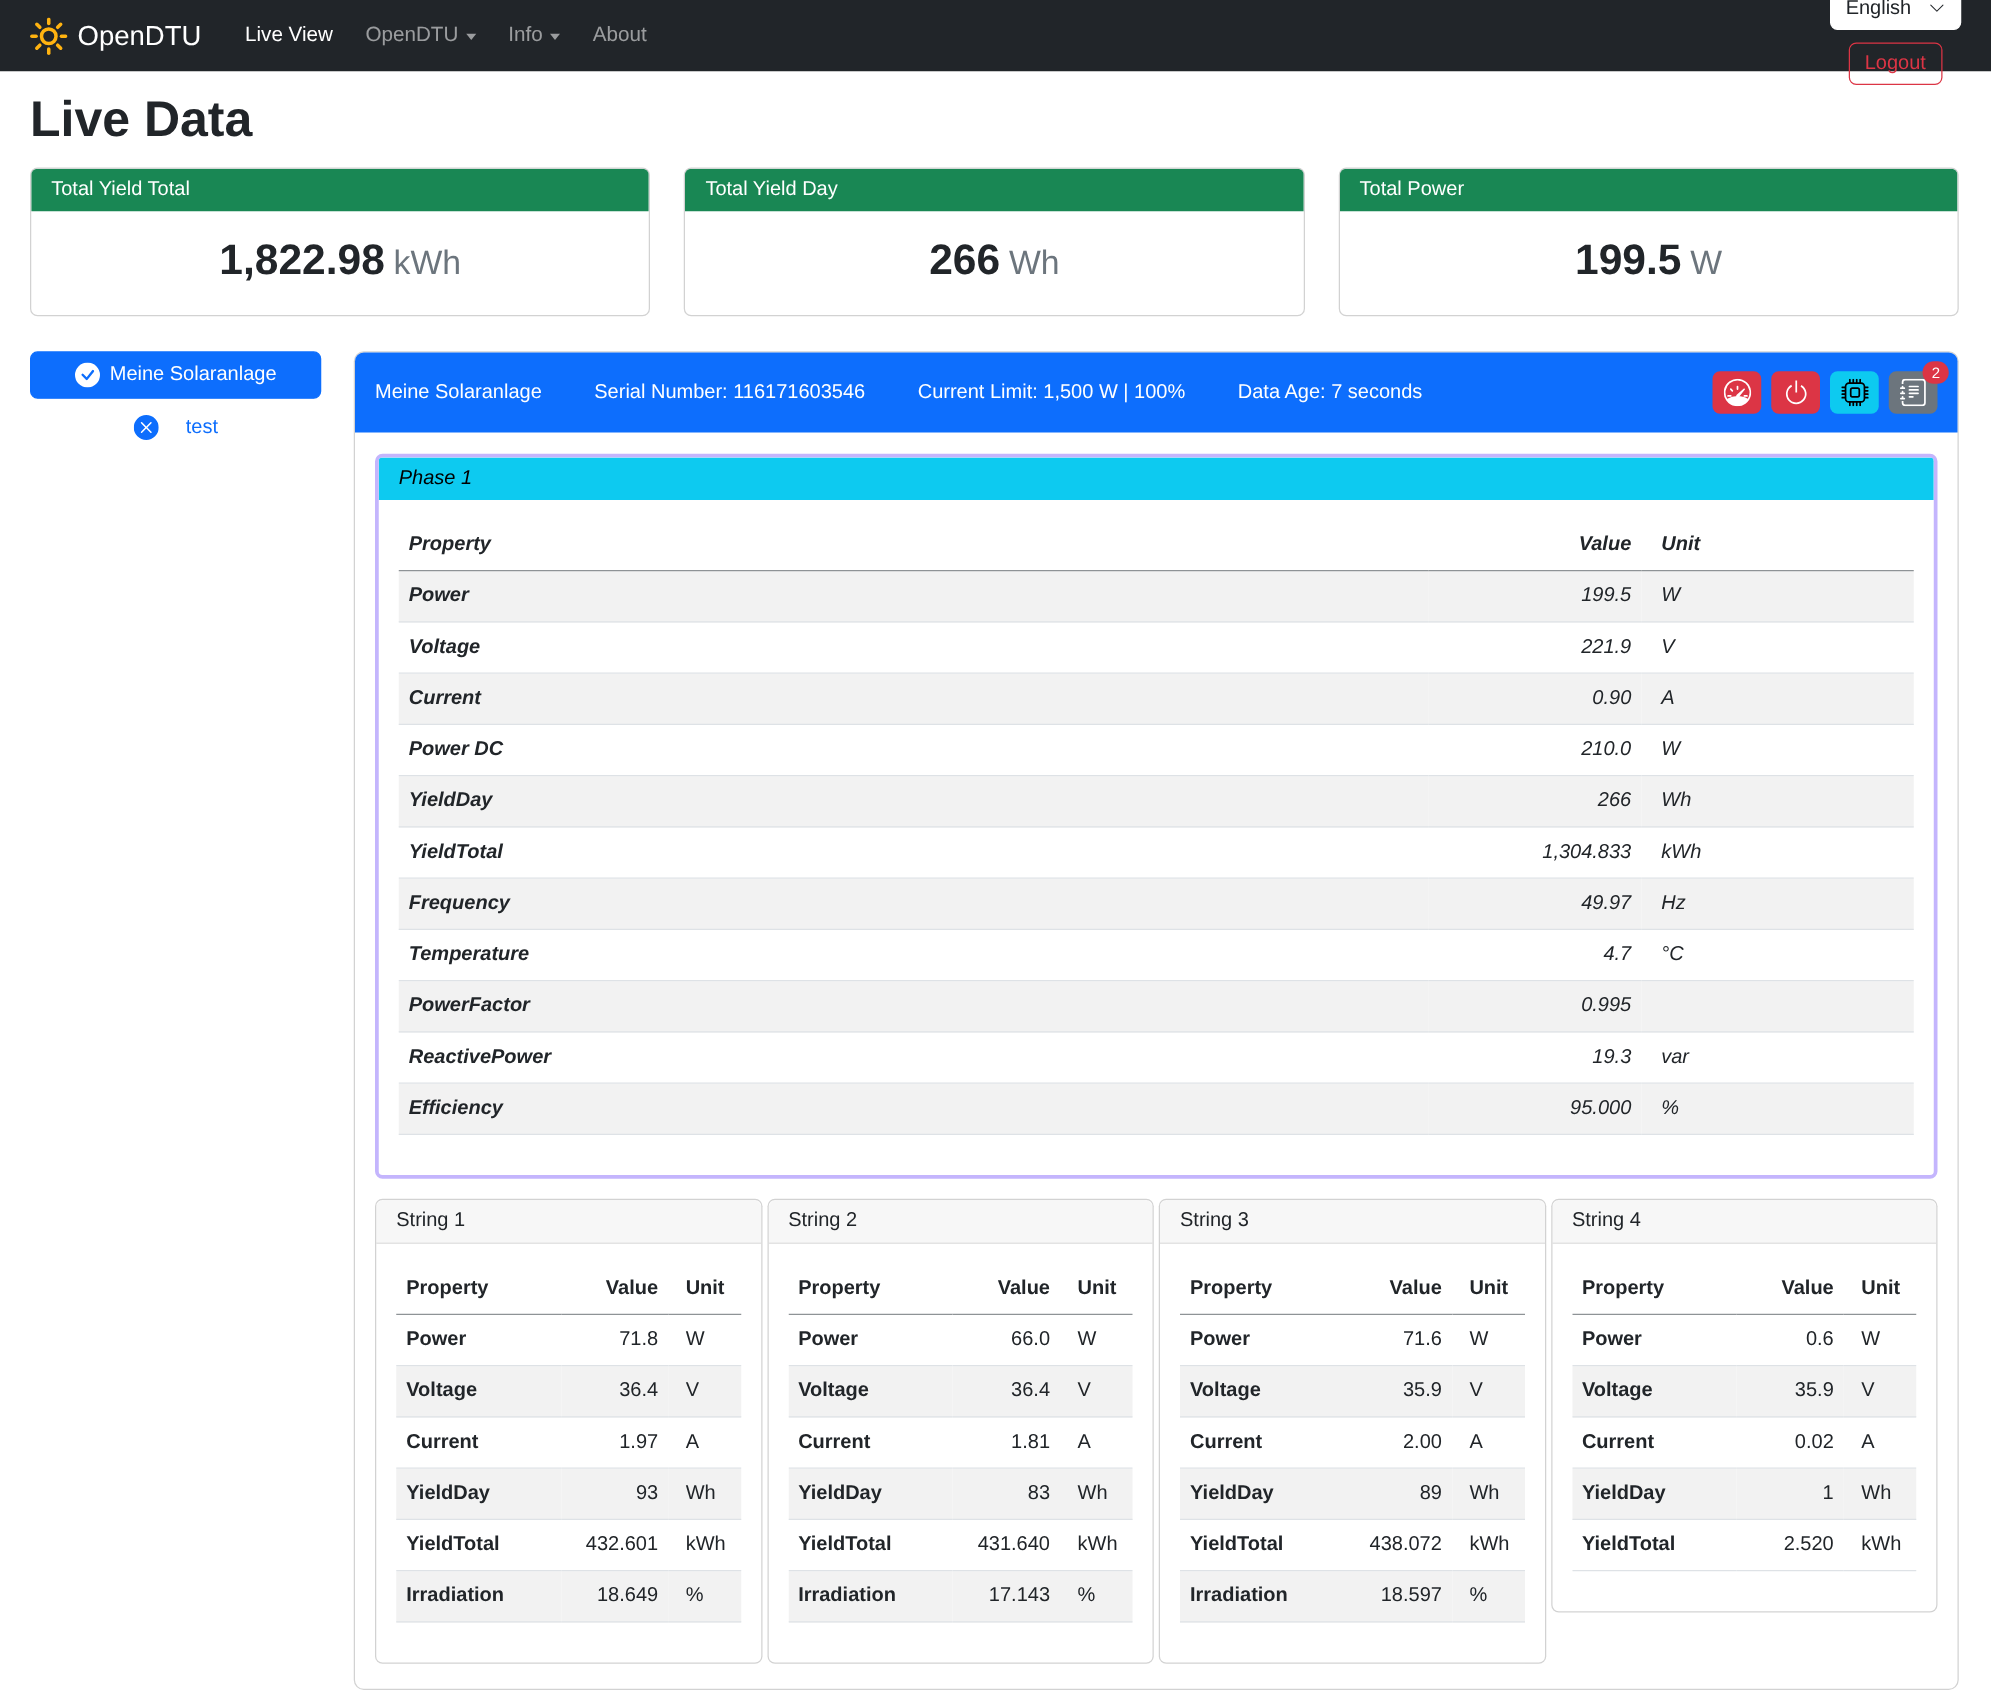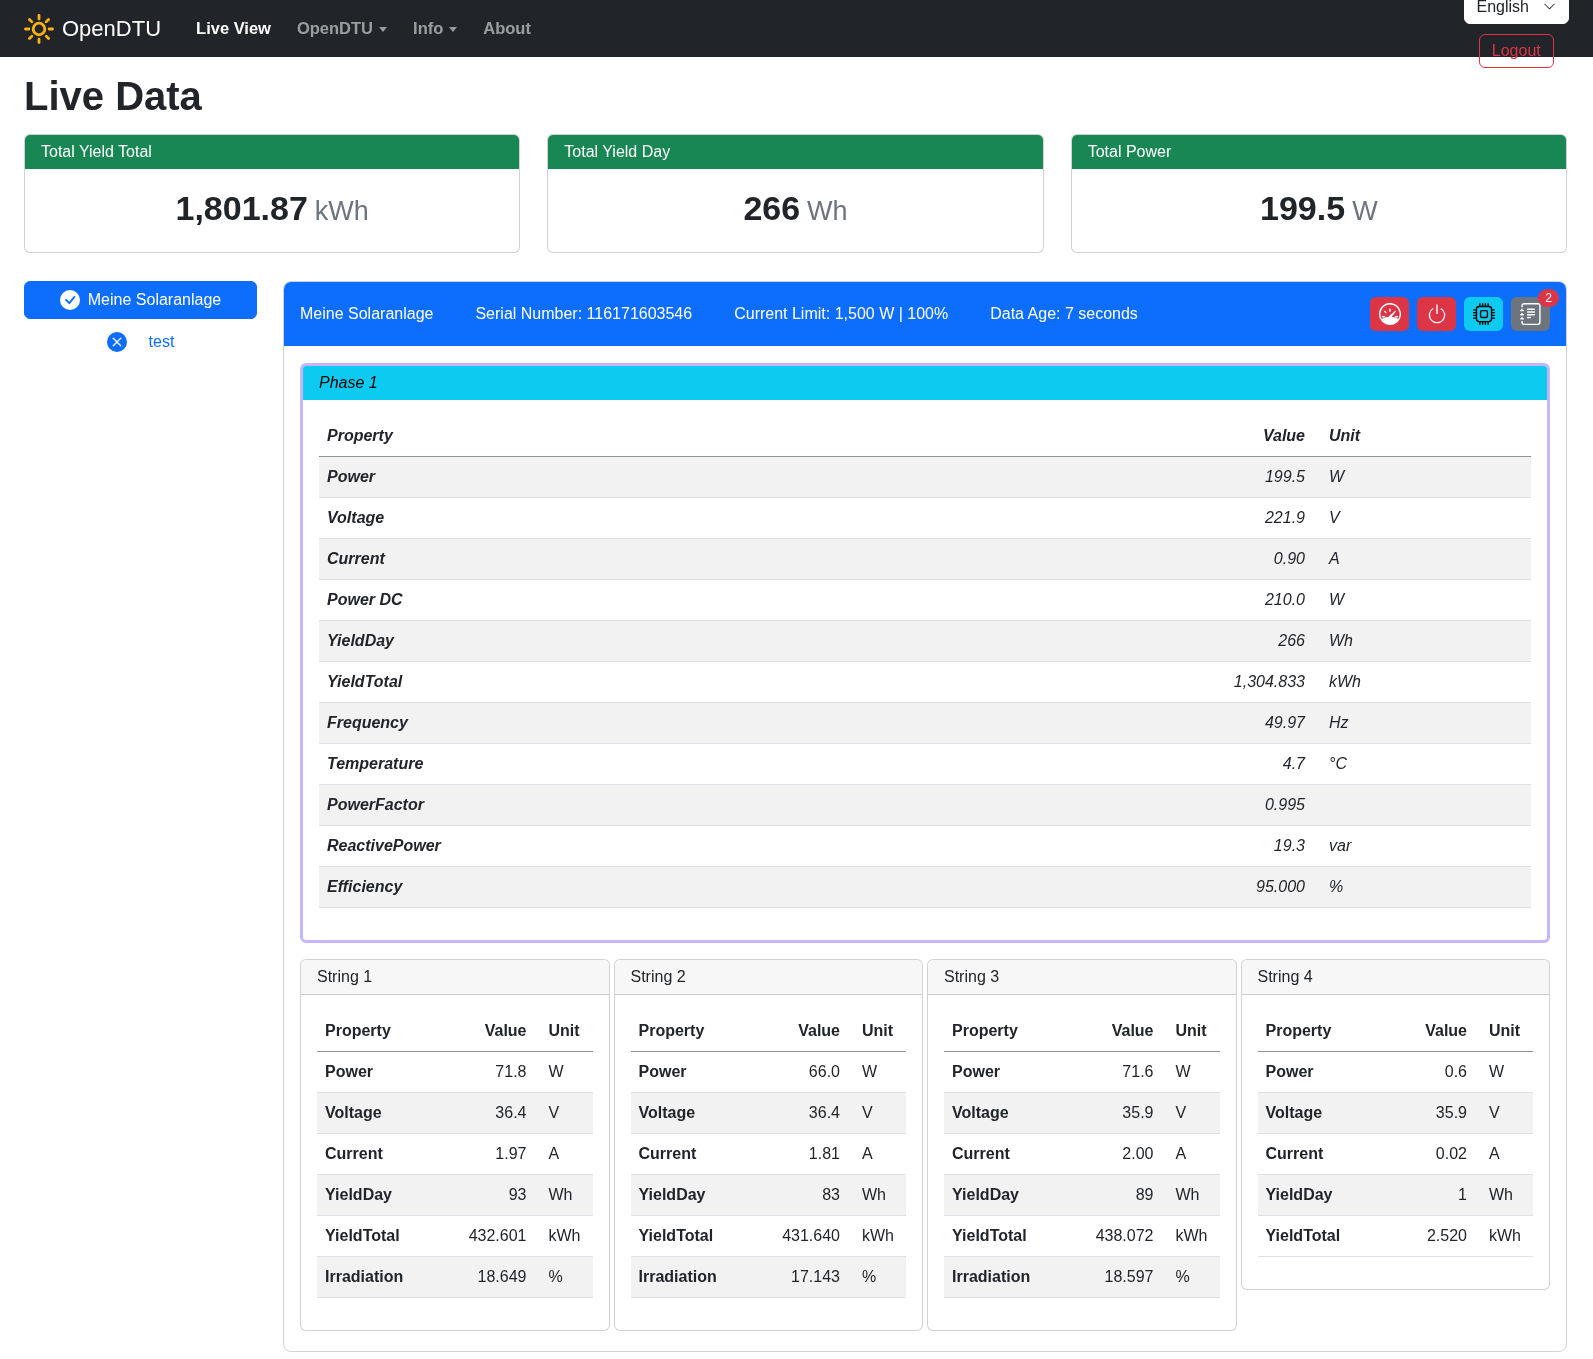--- a/index.html
+++ b/index.html
@@ -6,21 +6,21 @@
   html,body { margin:0; padding:0; background:#fff; color:#212529;
     font-family:"Liberation Sans", sans-serif; font-size:16px; }
 
   
   .navbar { background:#212529; height:57px; display:flex; align-items:center;
     padding:0 24px; }
   .brand { display:flex; align-items:center; gap:8px; color:#fff;
     font-size:22px; font-weight:400; margin-right:22px; cursor:pointer; }
   .nav-links { display:flex; align-items:center; height:100%; }
   .nav-link { color:rgba(255,255,255,.55); padding:0 13px; font-size:16.5px;
-    display:flex; align-items:center; gap:6px; cursor:pointer; height:100%;font-weight:bold; }
+    display:flex; align-items:center; gap:6px; cursor:pointer; height:100%; }
   .nav-link.active { color:#fff; }
   .caret { width:0; height:0; border-left:4.5px solid transparent;
     border-right:4.5px solid transparent; border-top:5px solid currentColor;
     display:inline-block; margin-top:2px; }
   .nav-right { margin-left:auto; display:flex; align-items:center; gap:10px;flex-direction:column; }
   .lang-select { background:#fff; color:#212529; border:1px solid #fff;
     border-radius:6px; padding:7px 12px; font-size:16px; display:flex;
     align-items:center; gap:14px; cursor:pointer; }
   .logout-btn { background:transparent; color:#dc3545; border:1px solid #dc3545;
     border-radius:6px; padding:7px 12px; font-size:16px; cursor:pointer; }
@@ -146,21 +146,21 @@
   </div>
 </nav>
 
 <div class="container">
   <h1 class="page-title">Live Data</h1>
 
   <div class="totals-row">
     <div class="card">
       <div class="card-header-green">Total Yield Total</div>
       <div class="total-body">
-        <span class="total-value">1,801.87</span><span class="total-unit">kWh</span>
+        <span class="total-value">1,822.98</span><span class="total-unit">kWh</span>
       </div>
     </div>
     <div class="card">
       <div class="card-header-green">Total Yield Day</div>
       <div class="total-body">
         <span class="total-value">266</span><span class="total-unit">Wh</span>
       </div>
     </div>
     <div class="card">
       <div class="card-header-green">Total Power</div>

